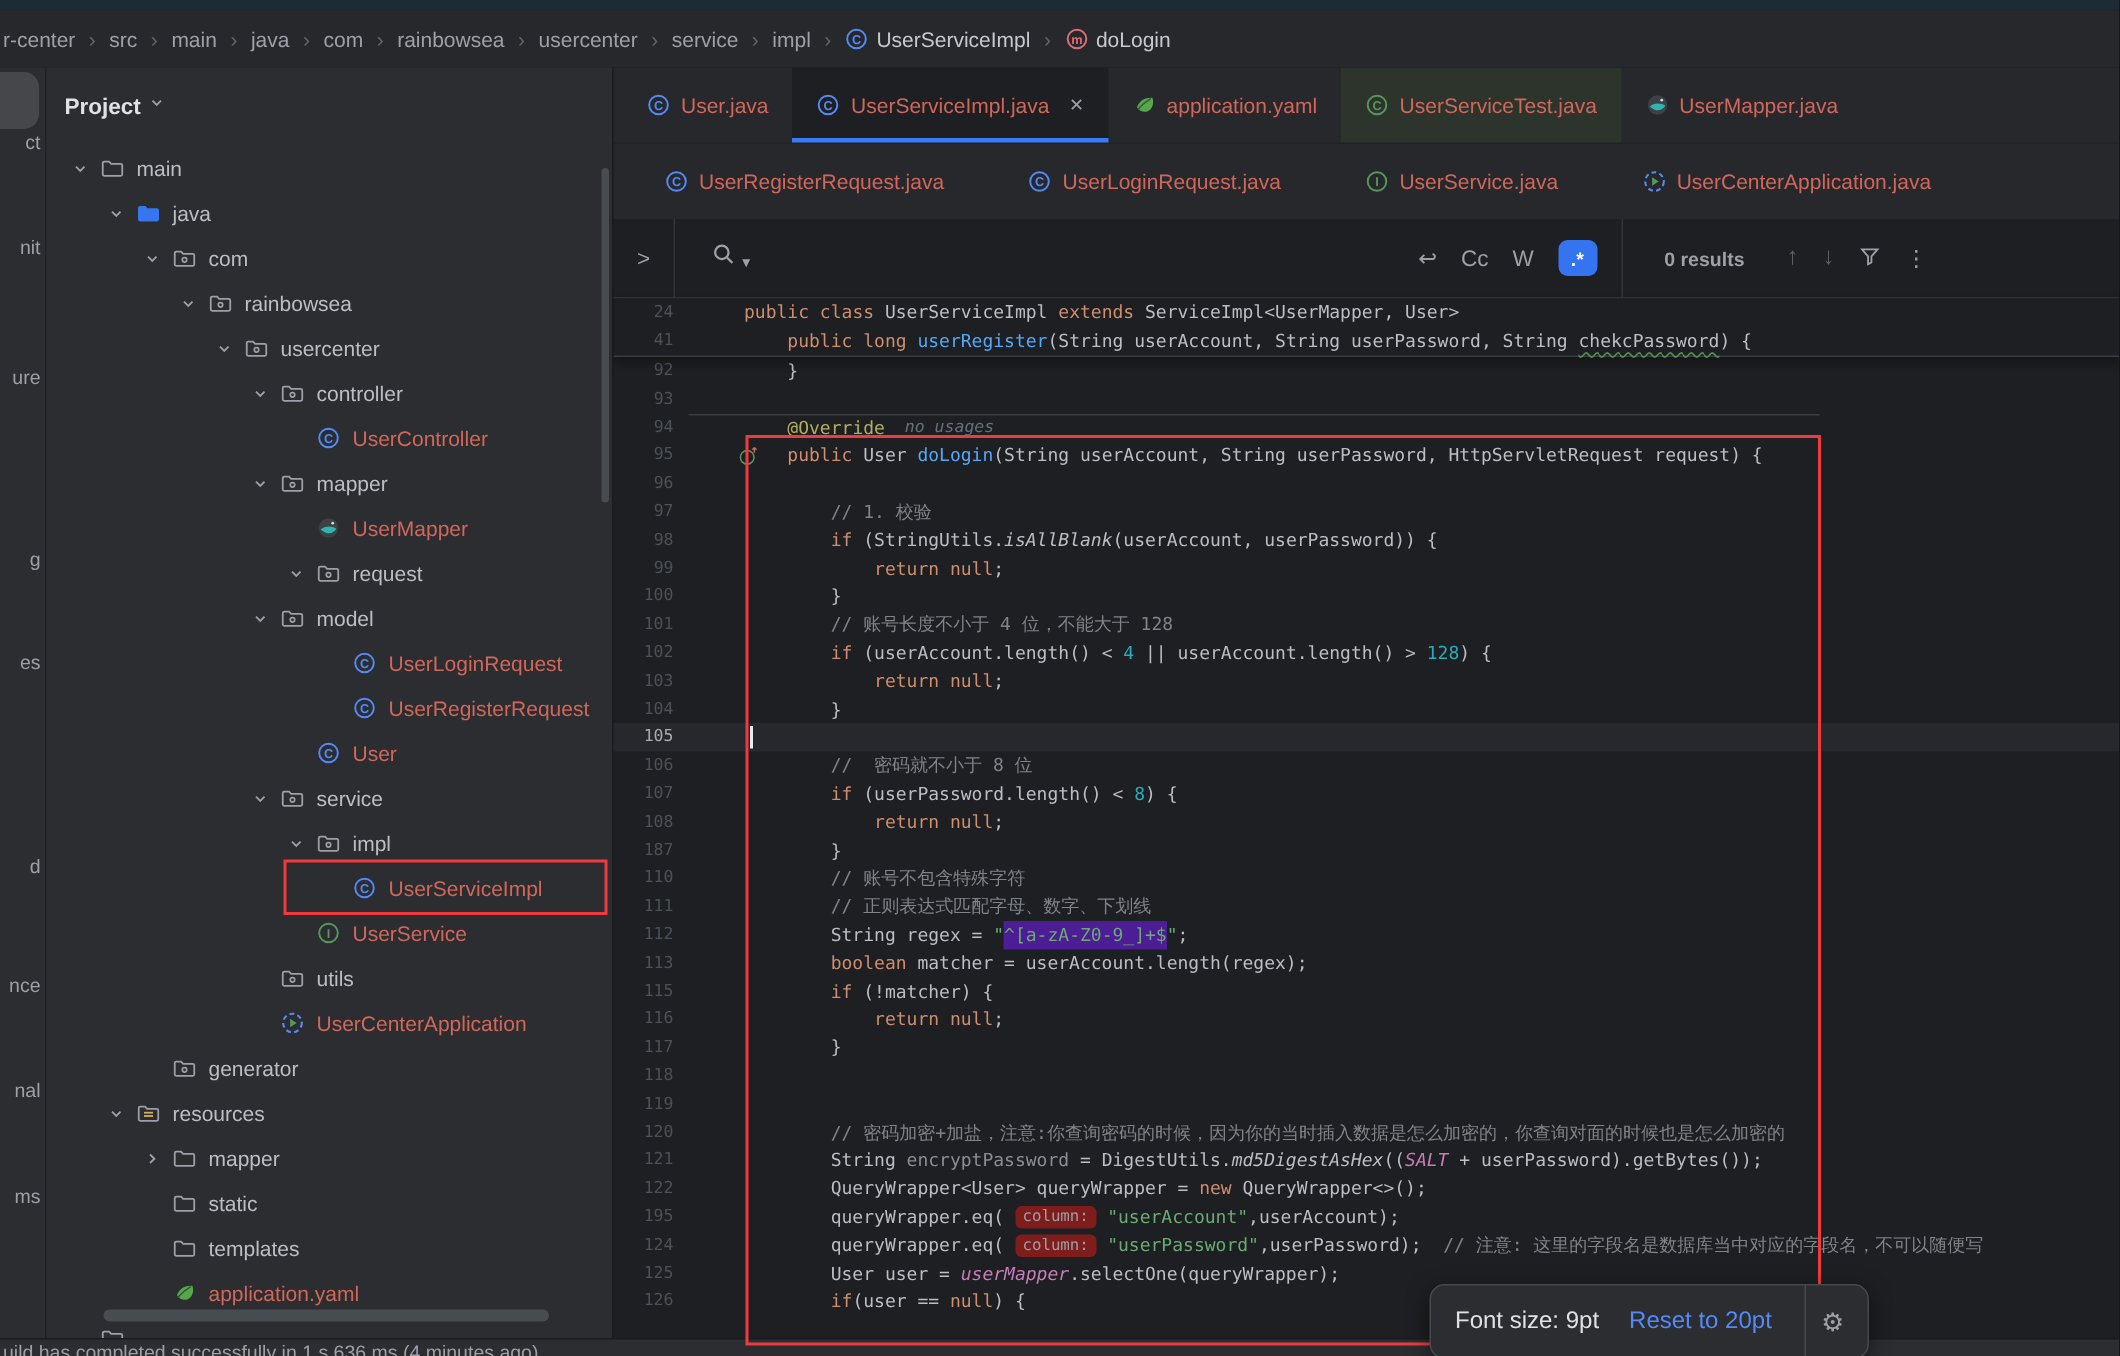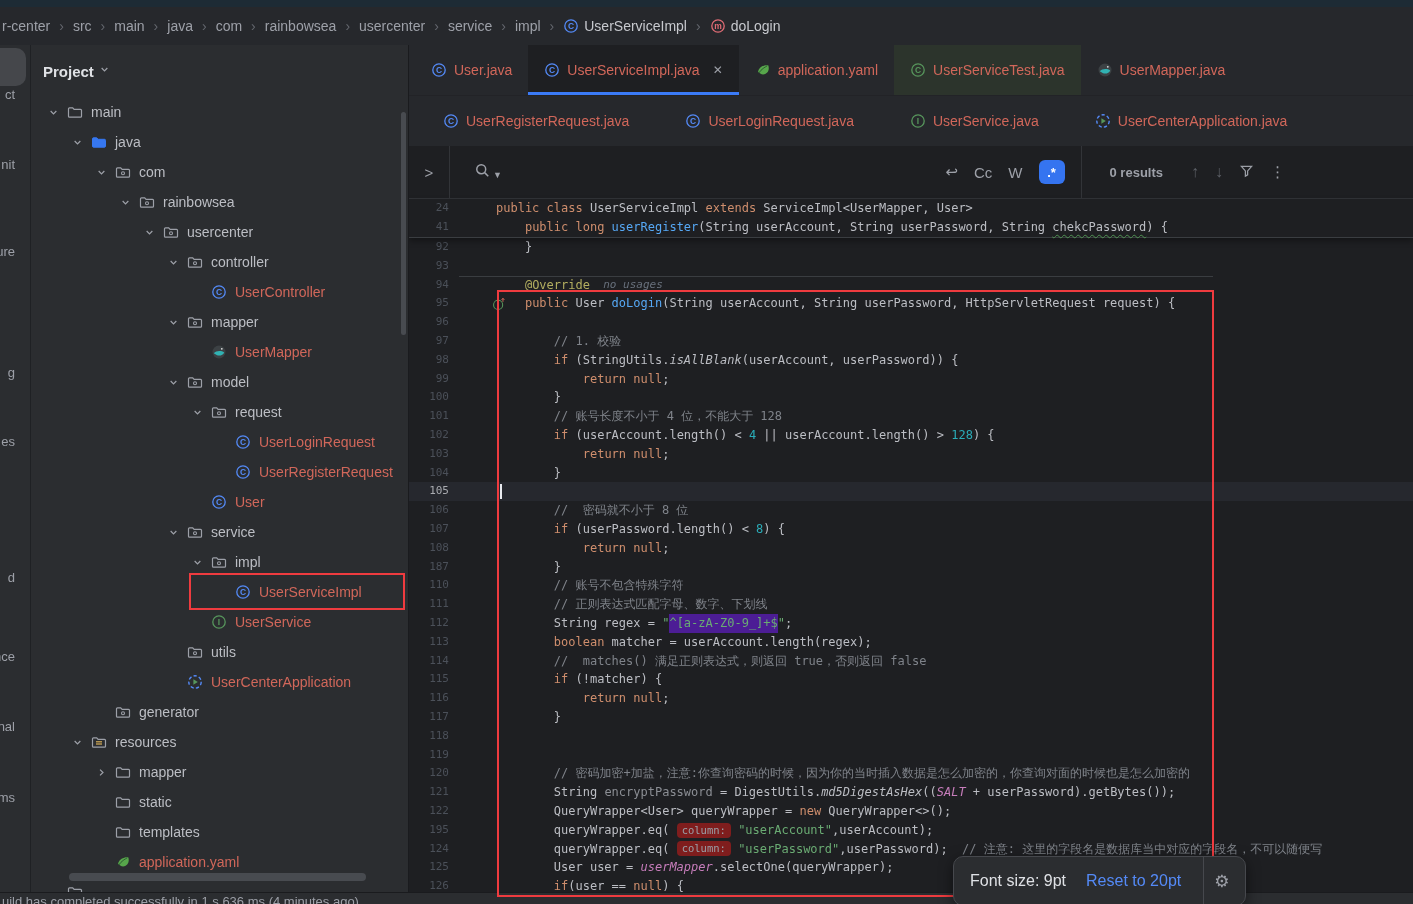--- a/index.html
+++ b/index.html
@@ -9,21 +9,21 @@
   #topstrip{position:absolute;left:0;top:0;width:100%;height:7px;background:#1d2b35;}
   #breadcrumbs{position:absolute;left:0;top:7px;width:100%;height:38px;background:#26282c;
        display:flex;align-items:center;font-size:14px;color:#9da0a8;white-space:nowrap;overflow:hidden;}
   .bc-item{display:flex;align-items:center;gap:5px;padding:0 2px;}
   .bc-item.strong{color:#c7c9ce;}
   .bc-sep{color:#63666d;margin:0 7px;font-size:14px;}
   .bc-ic svg{display:block;}
   
   #main{position:absolute;left:0;top:45px;right:0;height:848px;display:flex;}
   #stripe{position:relative;width:30px;background:#2b2d30;border-right:1px solid #1f2124;flex:none;overflow:hidden;}
-  .frag{position:absolute;right:15px;font-size:13px;color:#9da0a8;}
+  .frag{position:absolute;right:3px;font-size:13px;color:#9da0a8;}
   #stripe-btn{position:absolute;left:-12px;top:3px;width:38px;height:38px;background:#45474b;border-radius:10px;}
   #panel{position:relative;width:377px;background:#2b2d30;flex:none;overflow:hidden;}
   #panel-header{height:52px;display:flex;align-items:center;padding-left:12px;gap:4px;}
   #panel-title{font-size:15px;font-weight:bold;color:#dfe1e5;}
   #tree{position:absolute;left:0;top:52px;right:0;}
   .trow{height:30px;display:flex;align-items:center;position:relative;font-size:14px;white-space:nowrap;}
   .tr-pad{flex:none;}
   .tr-chev{width:24px;flex:none;display:flex;justify-content:center;align-items:center;}
   .tr-ico{width:20px;flex:none;display:flex;justify-content:center;align-items:center;}
   .tr-label{margin-left:6px;color:#bcbec4;position:relative;}
@@ -299,48 +299,48 @@
             <span class="tr-ico">
               <svg width="16" height="16" viewBox="0 0 16 16" xmlns="http://www.w3.org/2000/svg">
                 <circle cx="8" cy="8" r="6.5" fill="#3c4144"></circle>
                 <path d="M2.8 9.2c2.4-2.8 7.6-2.8 10.4-.8-1.2 2.8-4.4 3.8-7.2 2.8z" fill="#2fc7c7" opacity=".85"></path>
                 <circle cx="10.8" cy="4.8" r=".9" fill="#dddddd"></circle>
               </svg>
             </span>
             <span class="tr-label">UserMapper</span>
           </div>
           <div class="trow">
+            <span class="tr-pad" style="width:154px"></span>
+            <span class="tr-chev">
+              <svg width="13" height="13" viewBox="0 0 16 16" xmlns="http://www.w3.org/2000/svg">
+                <path d="M4.5 6.2 8 9.8 11.5 6.2" fill="none" stroke="#9da0a8" stroke-width="1.5"></path>
+              </svg>
+            </span>
+            <span class="tr-ico">
+              <svg width="16" height="16" viewBox="0 0 16 16" xmlns="http://www.w3.org/2000/svg">
+                <path d="M1.5 4.8c0-.6.4-1 1-1h3.2l1.4 1.5h6.4c.6 0 1 .4 1 1v5.9c0 .6-.4 1-1 1H2.5c-.6 0-1-.4-1-1z" fill="none" stroke="#9da0a8" stroke-width="1.2"></path>
+                <circle cx="8" cy="9.2" r="1.5" fill="none" stroke="#9da0a8" stroke-width="1.1"></circle>
+              </svg>
+            </span>
+            <span class="tr-label">request</span>
+          </div>
+          <div class="trow">
             <span class="tr-pad" style="width:130px"></span>
             <span class="tr-chev">
               <svg width="13" height="13" viewBox="0 0 16 16" xmlns="http://www.w3.org/2000/svg">
                 <path d="M4.5 6.2 8 9.8 11.5 6.2" fill="none" stroke="#9da0a8" stroke-width="1.5"></path>
               </svg>
             </span>
             <span class="tr-ico">
               <svg width="16" height="16" viewBox="0 0 16 16" xmlns="http://www.w3.org/2000/svg">
                 <path d="M1.5 4.8c0-.6.4-1 1-1h3.2l1.4 1.5h6.4c.6 0 1 .4 1 1v5.9c0 .6-.4 1-1 1H2.5c-.6 0-1-.4-1-1z" fill="none" stroke="#9da0a8" stroke-width="1.2"></path>
                 <circle cx="8" cy="9.2" r="1.5" fill="none" stroke="#9da0a8" stroke-width="1.1"></circle>
               </svg>
             </span>
             <span class="tr-label">model</span>
-          </div>
-          <div class="trow">
-            <span class="tr-pad" style="width:154px"></span>
-            <span class="tr-chev">
-              <svg width="13" height="13" viewBox="0 0 16 16" xmlns="http://www.w3.org/2000/svg">
-                <path d="M4.5 6.2 8 9.8 11.5 6.2" fill="none" stroke="#9da0a8" stroke-width="1.5"></path>
-              </svg>
-            </span>
-            <span class="tr-ico">
-              <svg width="16" height="16" viewBox="0 0 16 16" xmlns="http://www.w3.org/2000/svg">
-                <path d="M1.5 4.8c0-.6.4-1 1-1h3.2l1.4 1.5h6.4c.6 0 1 .4 1 1v5.9c0 .6-.4 1-1 1H2.5c-.6 0-1-.4-1-1z" fill="none" stroke="#9da0a8" stroke-width="1.2"></path>
-                <circle cx="8" cy="9.2" r="1.5" fill="none" stroke="#9da0a8" stroke-width="1.1"></circle>
-              </svg>
-            </span>
-            <span class="tr-label">request</span>
           </div>
           <div class="trow file">
             <span class="tr-pad" style="width:178px"></span>
             <span class="tr-chev"></span>
             <span class="tr-ico">
               <svg width="16" height="16" viewBox="0 0 16 16" xmlns="http://www.w3.org/2000/svg">
                 <circle cx="8" cy="8" r="6.2" fill="none" stroke="#548af7" stroke-width="1.3"></circle>
                 <text x="8" y="11" font-size="8.5" font-family="Liberation Sans,sans-serif" font-weight="bold" fill="#548af7" text-anchor="middle">C</text>
               </svg>
             </span>
@@ -819,27 +819,20 @@
           </div>
           <div class="cl">
             <div class="gut">
               <span class="num">113</span>
               <span class="gico"></span>
             </div>
             <div class="src"><span class="x-t">        </span><span class="x-k">boolean </span><span class="x-t">matcher = userAccount.length(regex);</span></div>
           </div>
           <div class="cl">
             <div class="gut">
-              <span class="num">114</span>
-              <span class="gico"></span>
-            </div>
-            <div class="src"><span class="x-c">        //  matches() 满足正则表达式，则返回 true，否则返回 false</span></div>
-          </div>
-          <div class="cl">
-            <div class="gut">
               <span class="num">115</span>
               <span class="gico"></span>
             </div>
             <div class="src"><span class="x-t">        </span><span class="x-k">if </span><span class="x-t">(!matcher) {</span></div>
           </div>
           <div class="cl">
             <div class="gut">
               <span class="num">116</span>
               <span class="gico"></span>
             </div>

